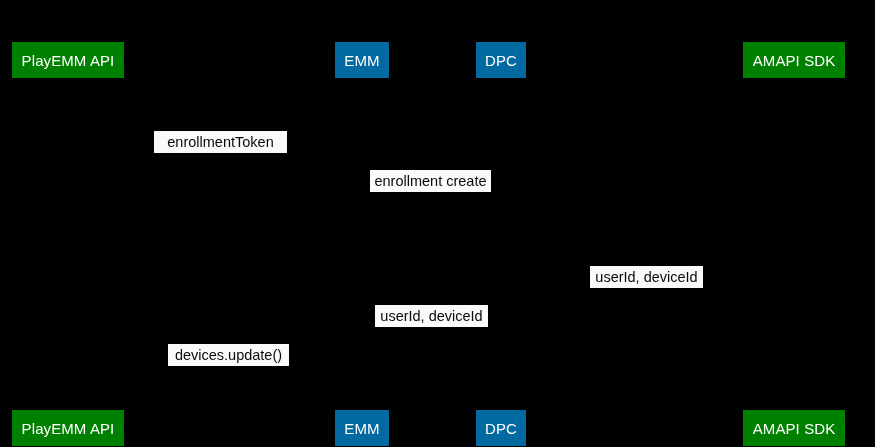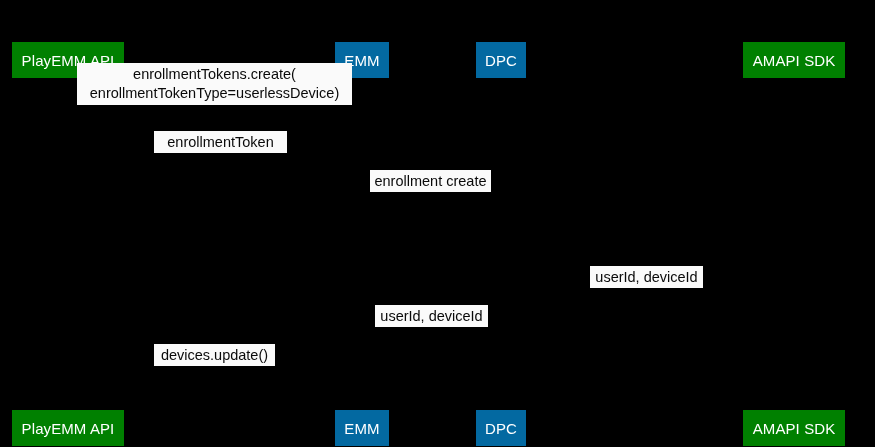--- a/index.html
+++ b/index.html
@@ -88,22 +88,20 @@
   </div>
   <div class="participant blue" style="left:476px; top:22px; width:50px; height:36px;">
     <span>DPC</span>
   </div>
   <div class="participant green" style="left:743px; top:22px; width:102px; height:36px;">
     <span>AMAPI SDK</span>
   </div>
 
   <div class="arrow-line" style="left:67px; top:107px; width:294px;"></div>
   <div class="arrow-head left" style="left:67px; top:103px;"></div>
-  <div class="msg-label" style="left:77px; top:63px; width:275px;">enrollmentTokens.create(
-enrollmentTokenType=userlessDevice)</div>
 
   <div class="arrow-line" style="left:67px; top:156px; width:294px;"></div>
   <div class="arrow-head right" style="left:353px; top:152px;"></div>
   <div class="msg-label single" style="left:154px; top:131px; width:133px;">enrollmentToken</div>
 
   <div class="arrow-line" style="left:361px; top:195px; width:139px;"></div>
   <div class="arrow-head right" style="left:492px; top:191px;"></div>
   <div class="msg-label single" style="left:370px; top:170px; width:121px;">enrollment create</div>
 
   <div class="arrow-line" style="left:500px; top:243px; width:293px;"></div>
@@ -112,21 +110,21 @@
   <div class="arrow-line" style="left:500px; top:291px; width:293px;"></div>
   <div class="arrow-head left" style="left:500px; top:287px;"></div>
   <div class="msg-label single" style="left:590px; top:266px; width:113px;">userId, deviceId</div>
 
   <div class="arrow-line" style="left:361px; top:330px; width:139px;"></div>
   <div class="arrow-head left" style="left:361px; top:326px;"></div>
   <div class="msg-label single" style="left:375px; top:305px; width:113px;">userId, deviceId</div>
 
   <div class="arrow-line" style="left:67px; top:369px; width:294px;"></div>
   <div class="arrow-head left" style="left:67px; top:365px;"></div>
-  <div class="msg-label single" style="left:154px; top:344px; width:121px;">devices.update()</div>
+  <div class="msg-label single" style="left:168px; top:344px; width:121px;">devices.update()</div>
 
   <div class="participant green" style="left:12px; top:390px; width:112px; height:36px;">
     <span>PlayEMM API</span>
   </div>
   <div class="participant blue" style="left:335px; top:390px; width:54px; height:36px;">
     <span>EMM</span>
   </div>
   <div class="participant blue" style="left:476px; top:390px; width:50px; height:36px;">
     <span>DPC</span>
   </div>

